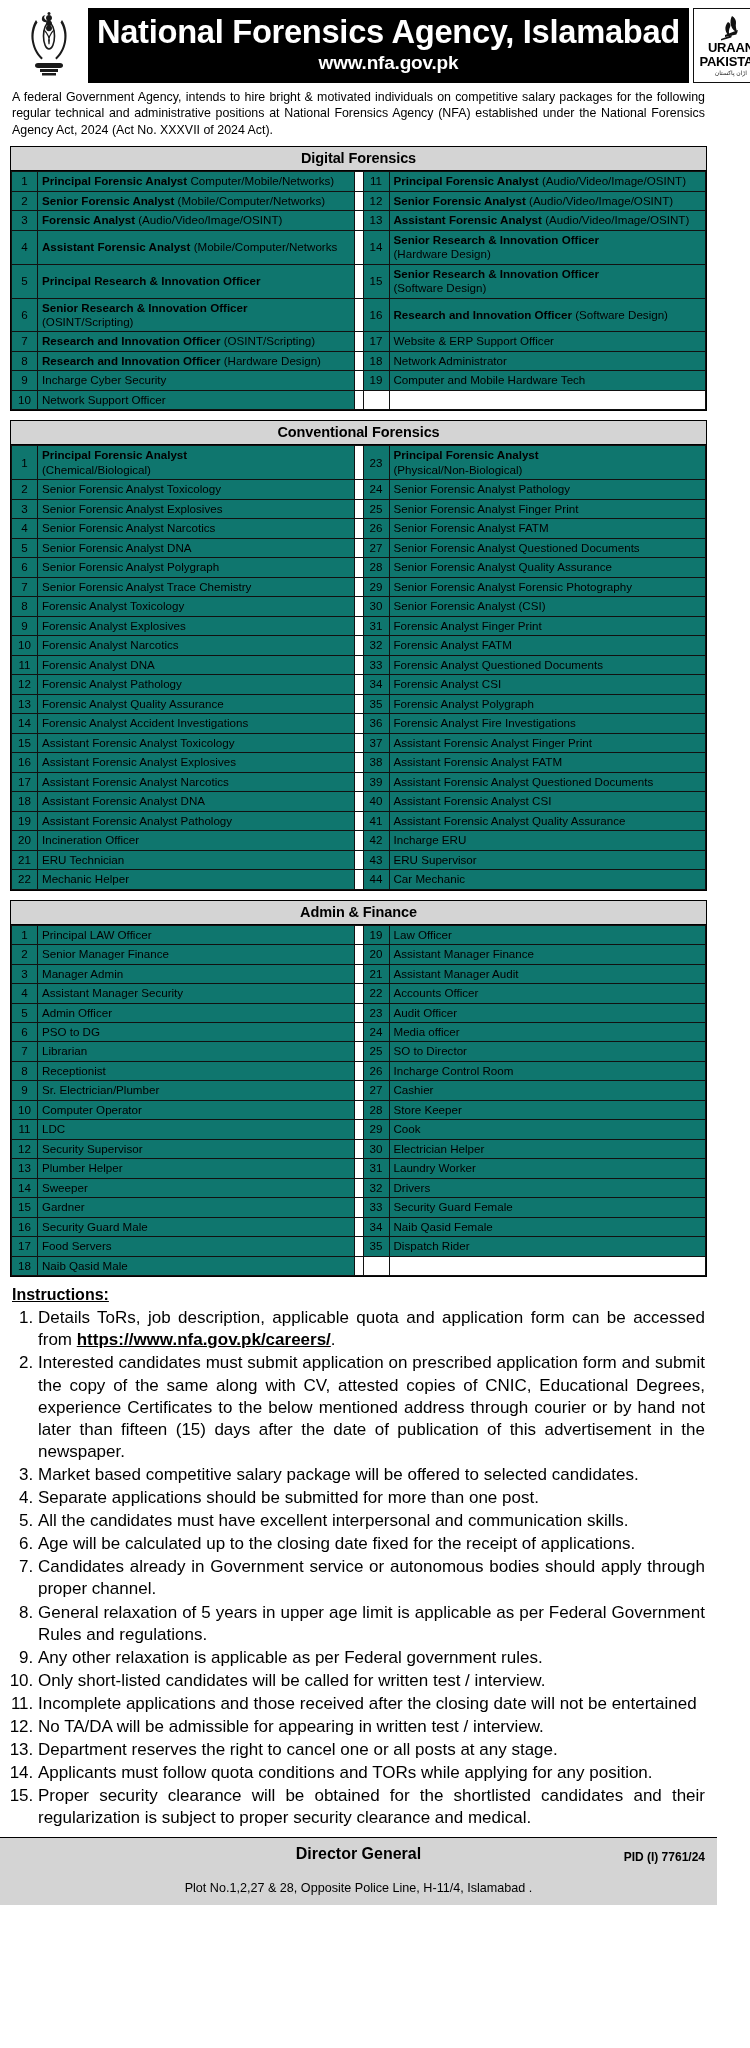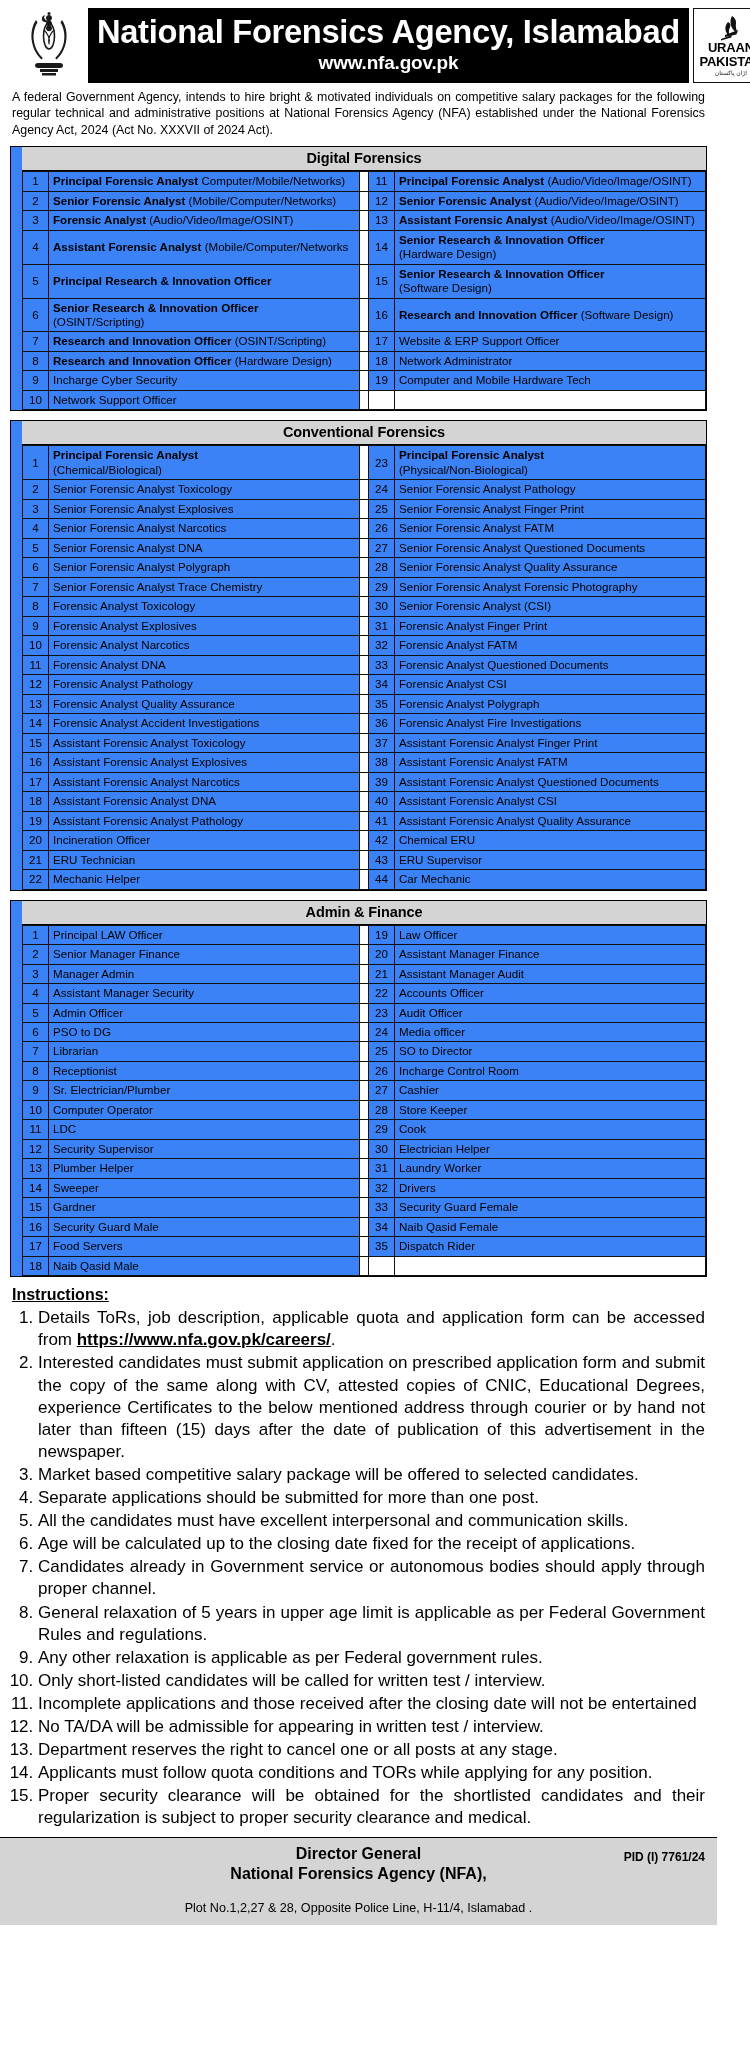--- a/index.html
+++ b/index.html
@@ -82,21 +82,21 @@
 
   
   .intro {
     font-size: 12.4px;
     line-height: 1.32;
     text-align: justify;
     margin: 4px 2px 8px 2px;
   }
 
   
-  .sec { border: 1.5px solid #000; margin-bottom: 9px; background:#3b82f6;padding-left:11px; }
+  .sec { border: 1.5px solid #000; margin-bottom: 9px; background:#0f766e; }
   .sec-head {
     background: #d4d4d4;
     text-align: center;
     font-size: 14.5px;
     font-weight: bold;
     padding: 3px 0 4px 0;
     border-bottom: 1.5px solid #000;
     letter-spacing: -0.1px;
   }
   table.grid {
@@ -415,21 +415,21 @@
               <td><span class="sub">Assistant Forensic Analyst Pathology</span></td>
               <td class="gap"></td>
               <td class="num">41</td>
               <td><span class="sub">Assistant Forensic Analyst Quality Assurance</span></td>
             </tr>
             <tr>
               <td class="num">20</td>
               <td><span class="sub">Incineration Officer</span></td>
               <td class="gap"></td>
               <td class="num">42</td>
-              <td><span class="sub">Chemical ERU</span></td>
+              <td><span class="sub">Incharge ERU</span></td>
             </tr>
             <tr>
               <td class="num">21</td>
               <td><span class="sub">ERU Technician</span></td>
               <td class="gap"></td>
               <td class="num">43</td>
               <td><span class="sub">ERU Supervisor</span></td>
             </tr>
             <tr>
               <td class="num">22</td>
@@ -591,17 +591,16 @@
       <li>Incomplete applications and those received after the closing date will not be entertained</li>
       <li>No TA/DA will be admissible for appearing in written test / interview.</li>
       <li>Department reserves the right to cancel one or all posts at any stage.</li>
       <li>Applicants must follow quota conditions and TORs while applying for any position.</li>
       <li>Proper security clearance will be obtained for the shortlisted candidates and their regularization is subject to proper security clearance and medical.</li>
     </ol>
 
   <div class="footer">
     <div class="pid">PID (I) 7761/24</div>
     <div class="f1">Director General</div>
-    <div class="f2">National Forensics Agency (NFA),</div>
     <div class="f3">Plot No.1,2,27 &amp; 28, Opposite Police Line, H-11/4, Islamabad .</div>
   </div>
 
 </div>
 
 </body></html>

